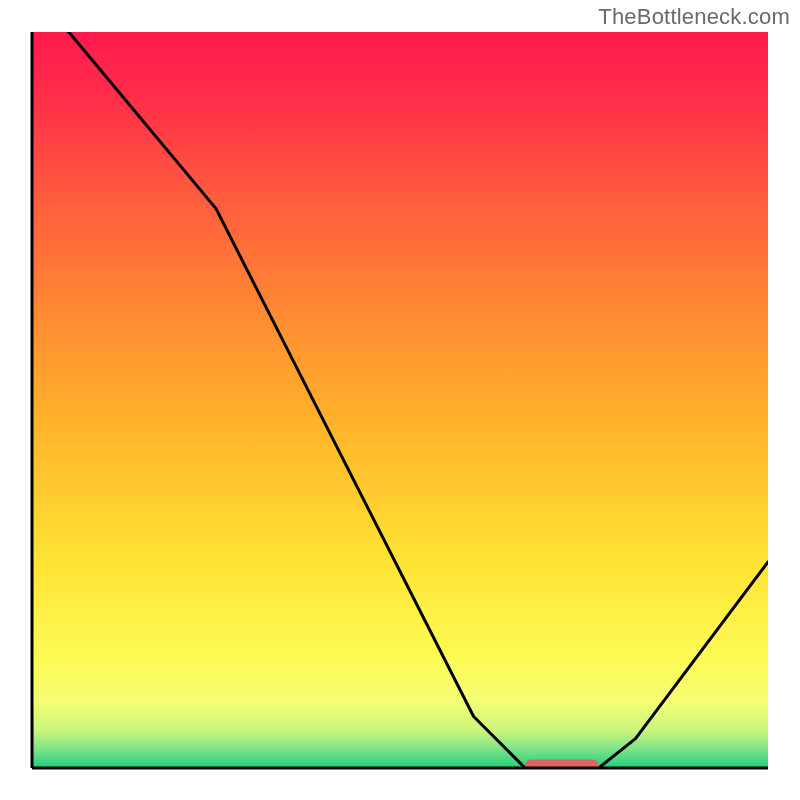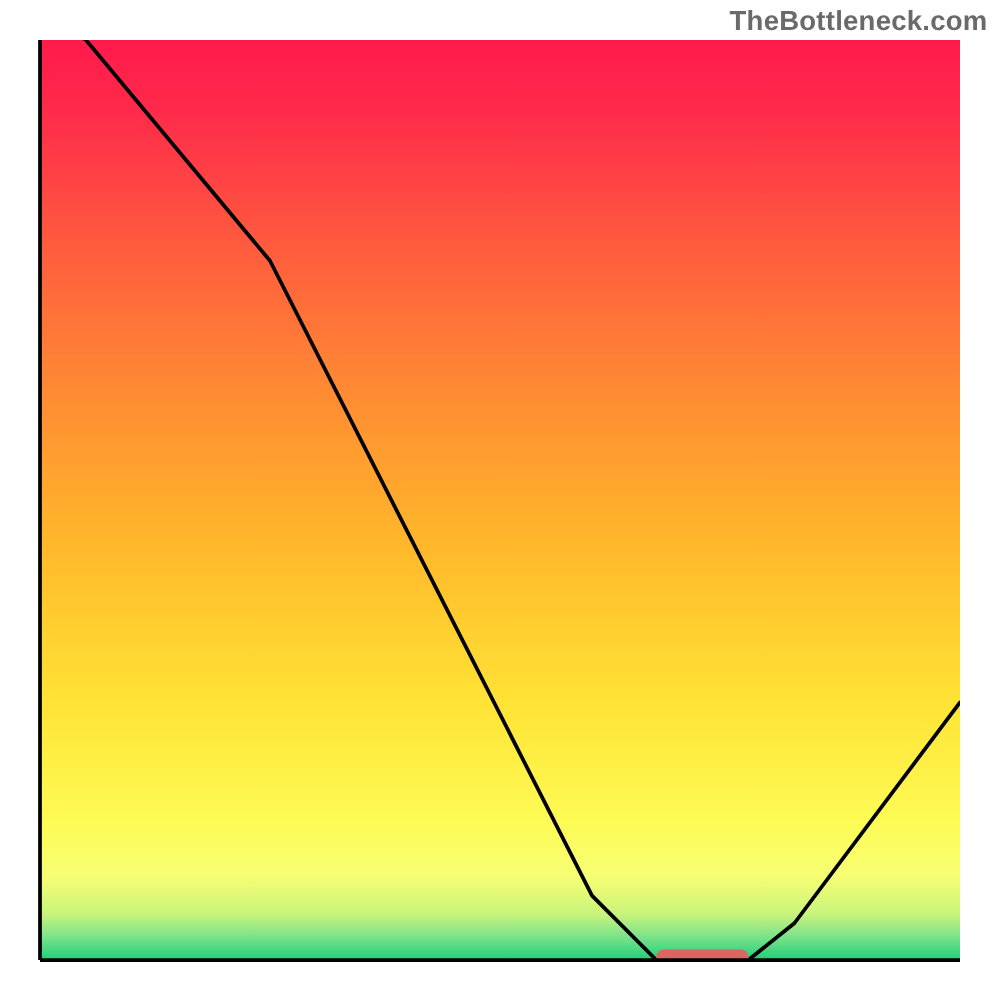--- a/index.html
+++ b/index.html
@@ -13,21 +13,21 @@
   .container {
     position: relative;
     width: 800px;
     height: 800px;
   }
   .watermark {
     position: absolute;
     top: 4px;
     right: 10px;
     font-size: 22px;
-    font-weight: 700;
+    font-weight: 400;
     color: #6a6a6a;
     letter-spacing: 0.2px;
   }
   svg {
     display: block;
   }
 </style>
 </head>
 <body>
 <div class="container">

